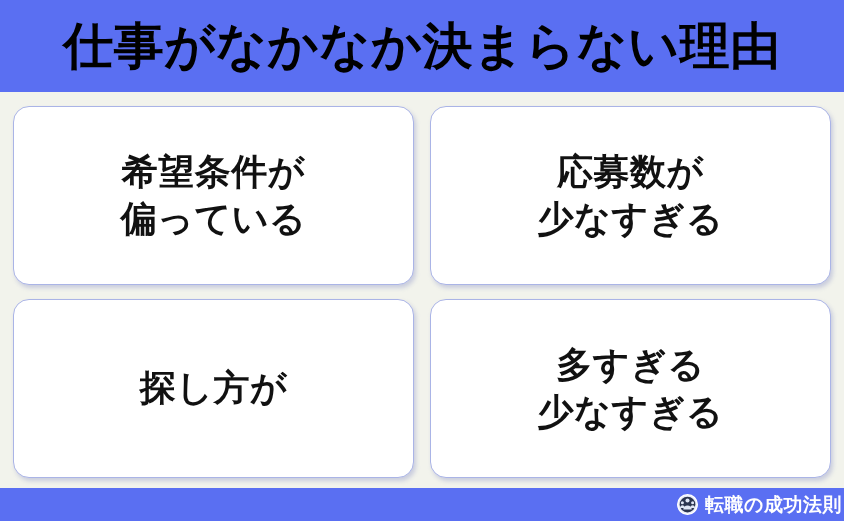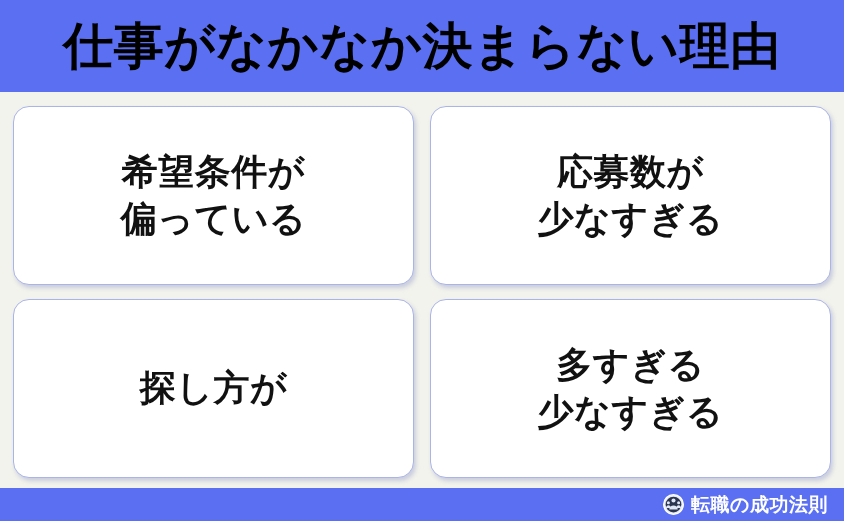--- a/index.html
+++ b/index.html
@@ -88,21 +88,21 @@
 
   
   .footer-band {
     position: relative;
     width: 100%;
     height: 33px;
     background: #5a6ff2;
     display: flex;
     align-items: center;
     justify-content: flex-end;
-    padding-right: 16px;
+    padding-right: 2px;
     box-sizing: border-box;
     flex: 0 0 33px;
   }
   .footer-brand {
     display: flex;
     align-items: center;
     gap: 7px;
   }
   .brand-logo {
     width: 21px;

